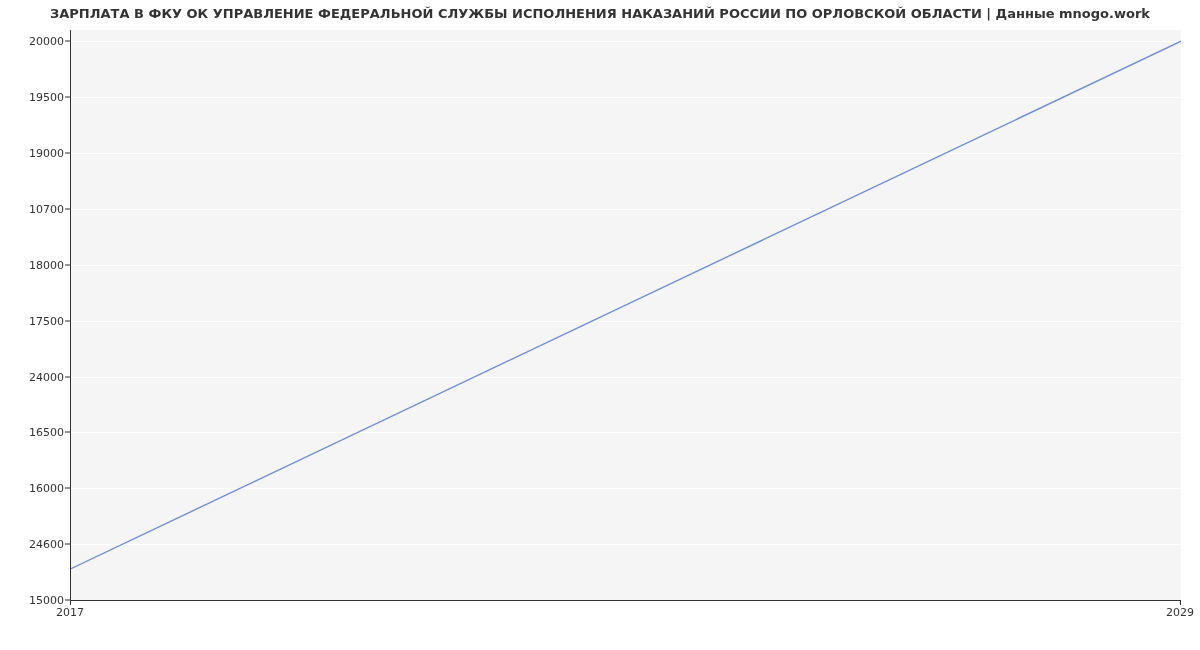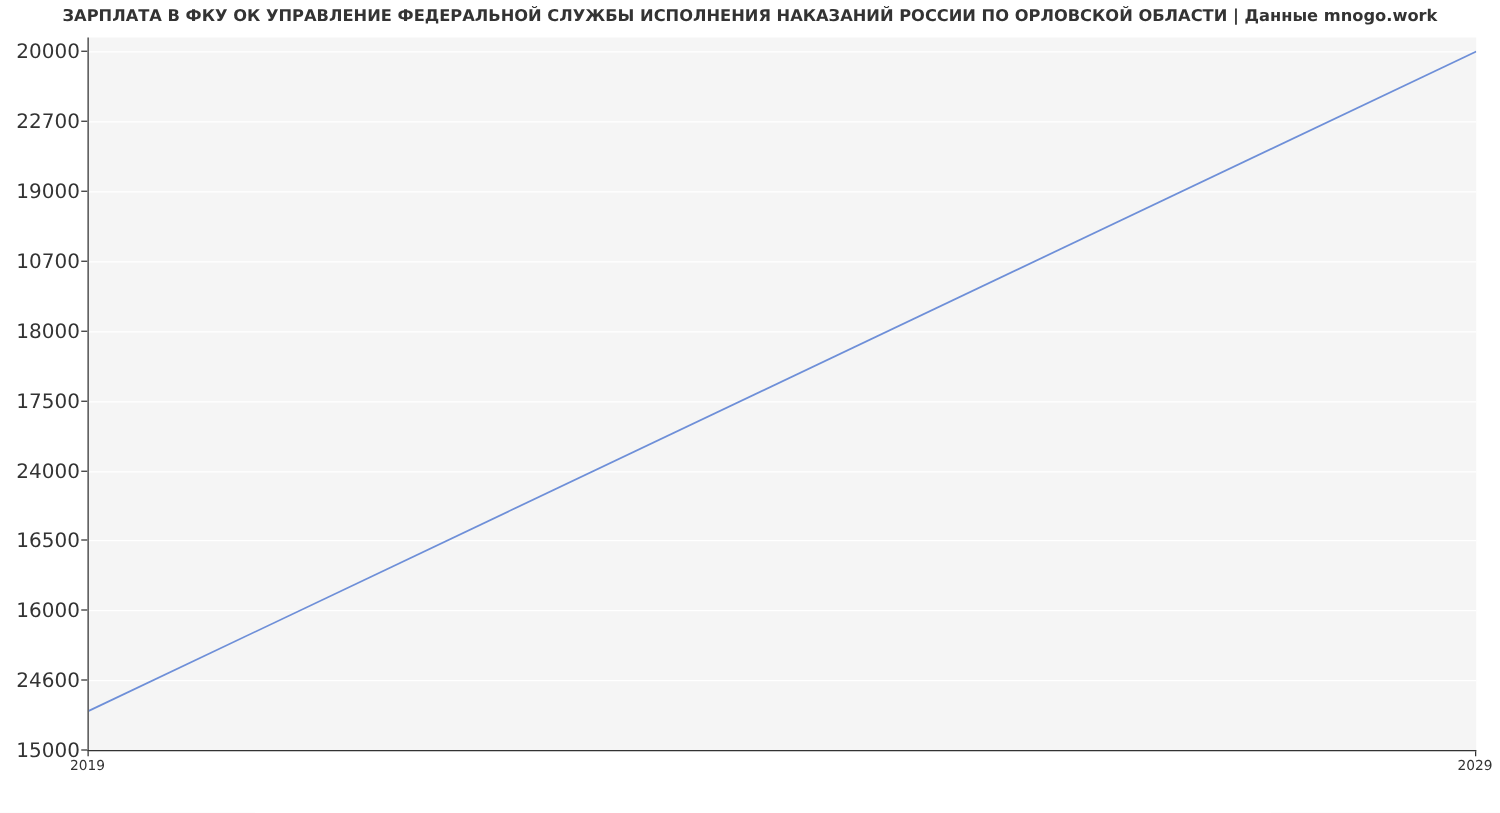--- a/index.html
+++ b/index.html
@@ -42,21 +42,21 @@
     left: 0;
     width: 100%;
     height: 1px;
     background: #ffffff;
   }
   .ytick {
     position: absolute;
     right: 1136px; 
     width: 56px;
     text-align: right;
-    font-size: 16px;
+    font-size: 11px;
     color: #333;
     transform: translateY(-50%);
   }
   .ytick-mark {
     position: absolute;
     left: 65px;
     width: 5px;
     height: 1px;
     background: #333;
     transform: translateY(-0.5px);
@@ -115,27 +115,27 @@
 
   <div class="ytick" style="top:264.7px">18000</div>
   <div class="ytick-mark" style="top:264.7px"></div>
 
   <div class="ytick" style="top:208.8px">10700</div>
   <div class="ytick-mark" style="top:208.8px"></div>
 
   <div class="ytick" style="top:152.9px">19000</div>
   <div class="ytick-mark" style="top:152.9px"></div>
 
-  <div class="ytick" style="top:97.1px">22700</div>
+  <div class="ytick" style="top:97.1px">19500</div>
   <div class="ytick-mark" style="top:97.1px"></div>
 
   <div class="ytick" style="top:41.2px">20000</div>
   <div class="ytick-mark" style="top:41.2px"></div>
 
-  <div class="xtick" style="left:70px">2019</div>
+  <div class="xtick" style="left:70px">2017</div>
   <div class="xtick-mark" style="left:70px"></div>
 
   <div class="xtick" style="left:1180px">2029</div>
   <div class="xtick-mark" style="left:1180px"></div>
 
   <div class="plot">
 
     <div class="gridline" style="top:570px"></div>
     <div class="gridline" style="top:514.1px"></div>
     <div class="gridline" style="top:458.2px"></div>

